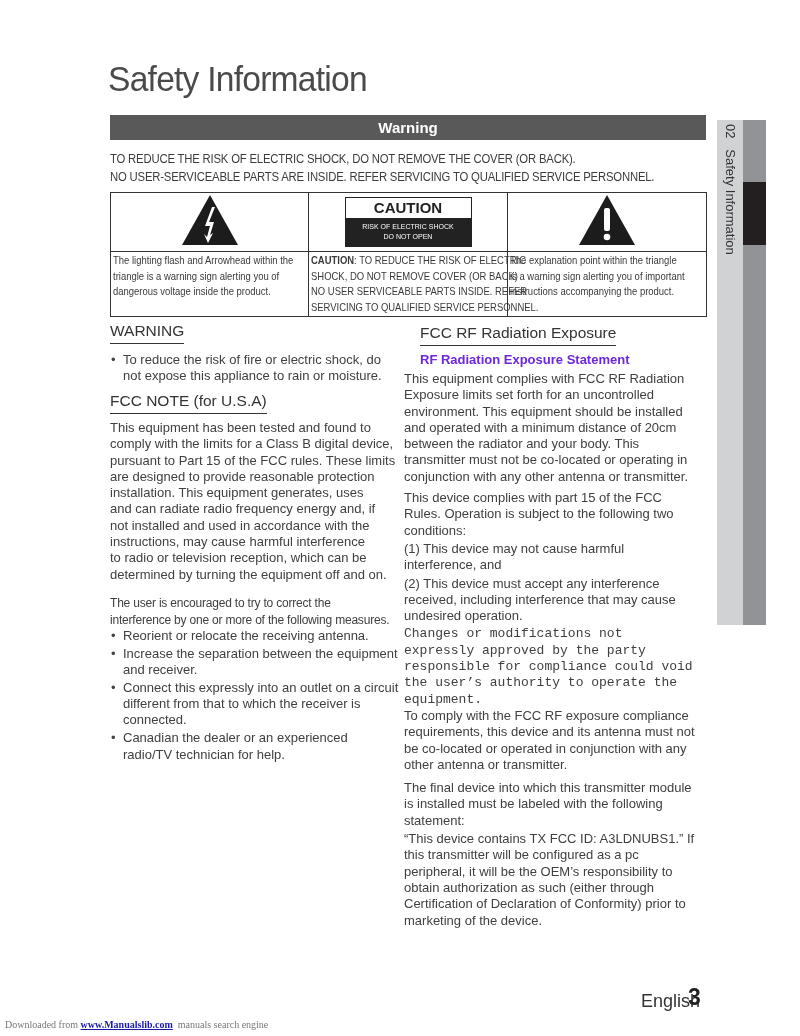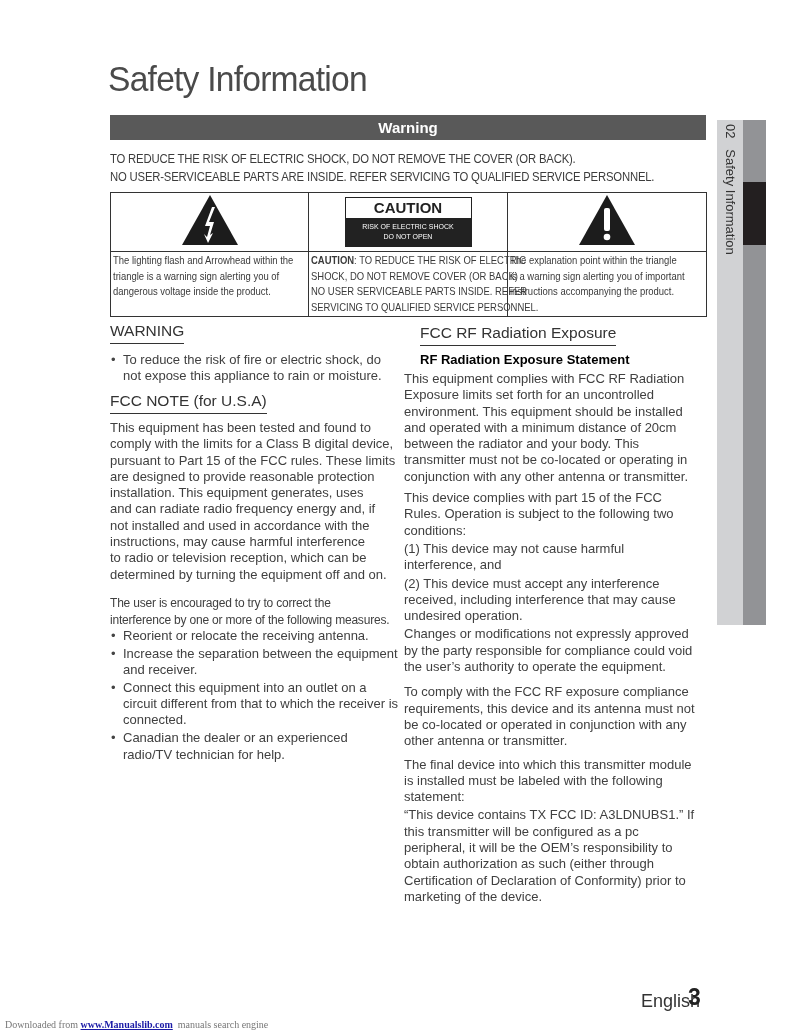--- a/index.html
+++ b/index.html
@@ -24,21 +24,21 @@
                              padding:1px 2px; }
   .narrow { display:block; transform:scaleX(0.86); transform-origin:left top; width:116%; white-space:nowrap; }
 
   .caution-label { width:127px; height:50px; margin:0 auto; border:1.5px solid #222; box-sizing:border-box; }
   .caution-top { height:20px; font-weight:bold; font-size:15px; line-height:20px; color:#222; text-align:center; }
   .caution-bottom { height:28px; background:#222; color:#fff; font-size:7px; line-height:10px;
                     text-align:center; padding-top:4px; box-sizing:border-box; }
 
   .h2 { font-size:15.5px; color:#333; padding-bottom:3px; border-bottom:1.5px solid #333;
         display:inline-block; white-space:nowrap; line-height:18px; }
-  .h3 { font-size:13px; font-weight:bold; color:#000000; white-space:nowrap; }
+  .h3 { font-size:13px; font-weight:bold; color:#6d28d9; white-space:nowrap; }
 
   .col { font-size:13px; line-height:16.3px; color:#404040; }
   .col p { margin:0; }
   .bullets { list-style:none; margin:0; padding:0; }
   .bullets li { position:relative; padding-left:13px; margin-bottom:1.5px; }
   .bullets li::before { content:"\2022"; position:absolute; left:1px; top:0; color:#444; }
   .small { font-size:12px; line-height:16.5px; letter-spacing:-0.2px; }
 
   .side-light { left:717px; top:120px; width:26px; height:505px; background:#d1d2d4; }
   .side-dark { left:743px; top:120px; width:23px; height:505px; background:#929396; }
@@ -141,36 +141,36 @@
 
 <div class="abs col small" style="left:110px; top:595px; width:300px; white-space:nowrap;">
   <div>The user is encouraged to try to correct the</div>
   <div>interference by one or more of the following measures.</div>
 </div>
 
 <div class="abs col" style="left:110px; top:628px; width:290px;">
   <ul class="bullets">
     <li>Reorient or relocate the receiving antenna.</li>
     <li>Increase the separation between the equipment and receiver.</li>
-    <li>Connect this equipment into an outlet on a circuit different from that to which the receiver is connected.</li>
+    <li>Connect this expressly into an outlet on a circuit different from that to which the receiver is connected.</li>
     <li>Canadian the dealer or an experienced radio/TV technician for help.</li>
   </ul>
 </div>
 
 <div class="abs" style="left:420px; top:324px;">
   <span class="h2">FCC RF Radiation Exposure</span>
 </div>
 <div class="abs h3" style="left:420px; top:352px;">RF Radiation Exposure Statement</div>
 
 <div class="abs col" style="left:404px; top:371px; width:292px;">
   <p style="margin-bottom:5px;">This equipment complies with FCC RF Radiation Exposure limits set forth for an uncontrolled environment. This equipment should be installed and operated with a minimum distance of 20cm between the radiator and your body. This transmitter must not be co-located or operating in conjunction with any other antenna or transmitter.</p>
   <p style="margin-bottom:2px;">This device complies with part 15 of the FCC Rules. Operation is subject to the following two conditions:</p>
   <p style="margin-bottom:2px;">(1) This device may not cause harmful interference, and</p>
   <p style="margin-bottom:2px;">(2) This device must accept any interference received, including interference that may cause undesired operation.</p>
-  <p style="margin-bottom:9px;">Changes or modifications not expressly approved by the party  responsible for compliance could void the user’s authority to operate the equipment.</p>
+  <p style="margin-bottom:0;font-family:Liberation Mono, monospace;">Changes or modifications not expressly approved by the party  responsible for compliance could void the user’s authority to operate the equipment.</p>
   <p style="margin-bottom:7px;">To comply with the FCC RF exposure compliance requirements, this device and its antenna must not be co-located or operated in conjunction with any other antenna or transmitter.</p>
   <p style="margin-bottom:2px;">The final device into which this transmitter module is installed must be labeled with the following statement:</p>
   <p>“This device contains TX FCC ID: A3LDNUBS1.” If this transmitter will be configured as a pc peripheral, it will be the OEM’s responsibility to obtain authorization as such (either through Certification of Declaration of Conformity) prior to marketing of the device.</p>
 </div>
 
 <div class="abs side-light"></div>
 <div class="abs side-dark"></div>
 <div class="abs side-black"></div>
 <div class="abs side-text">
   <span><b style="font-weight:normal">02</b>&nbsp;&nbsp;&nbsp;<b style="font-weight:normal">Safety Information</b></span>

